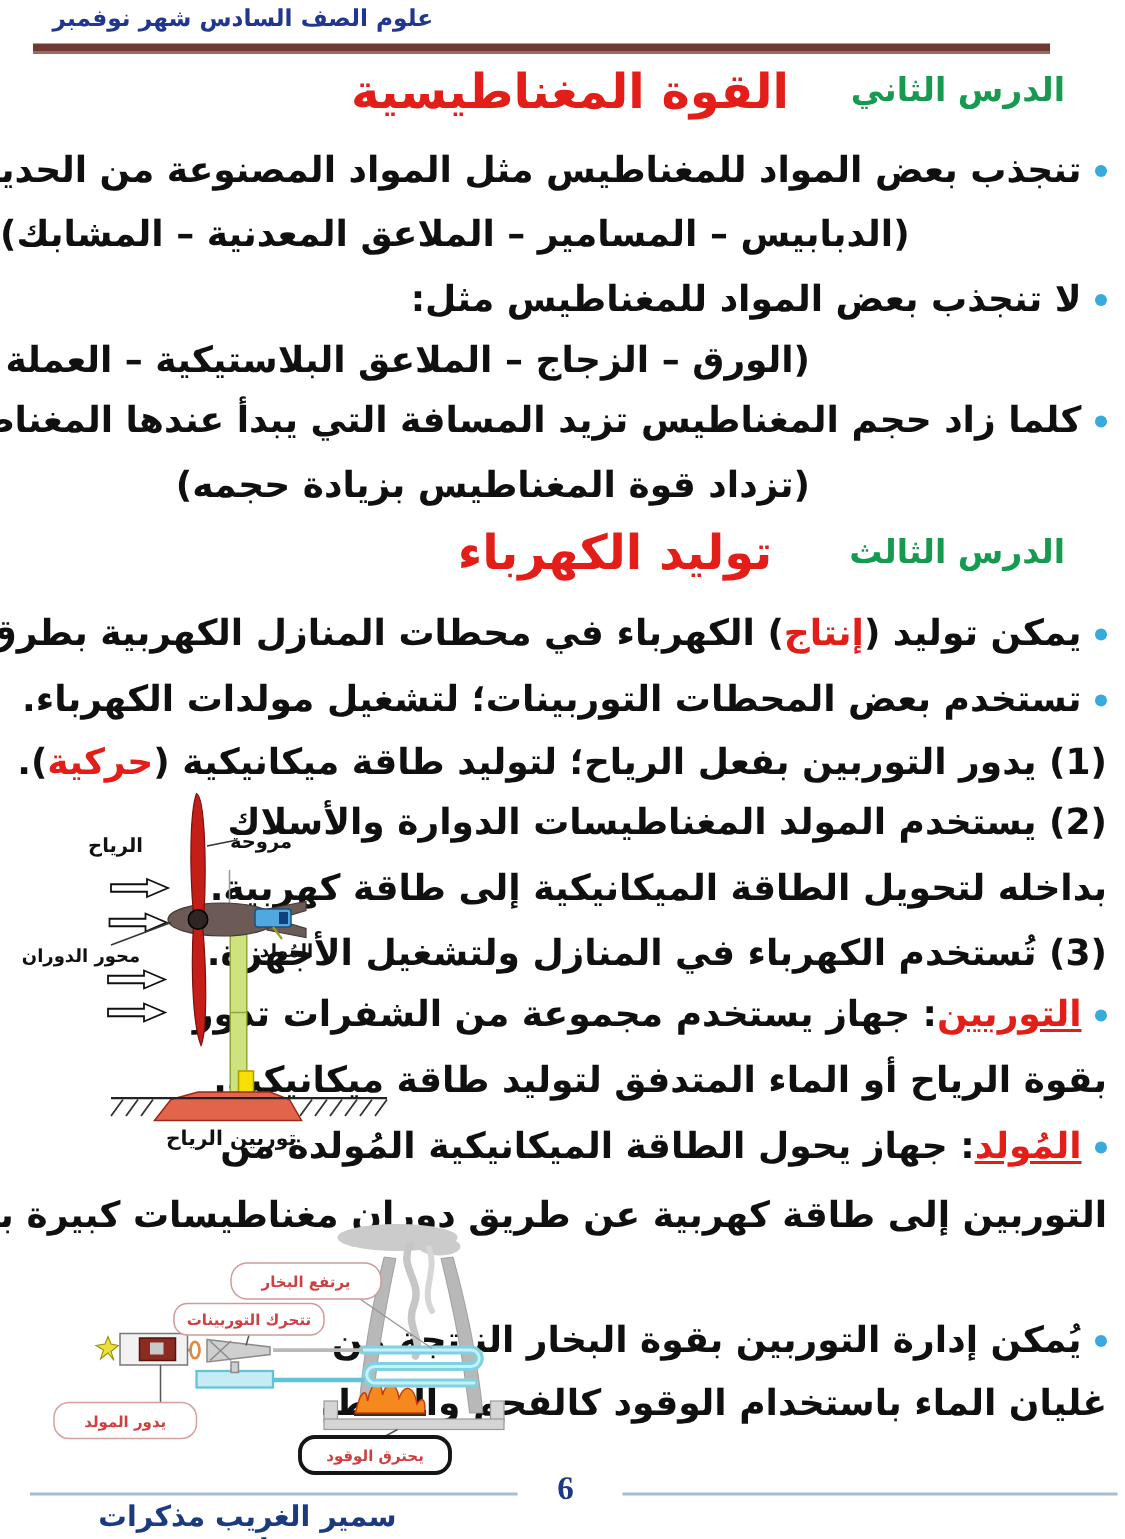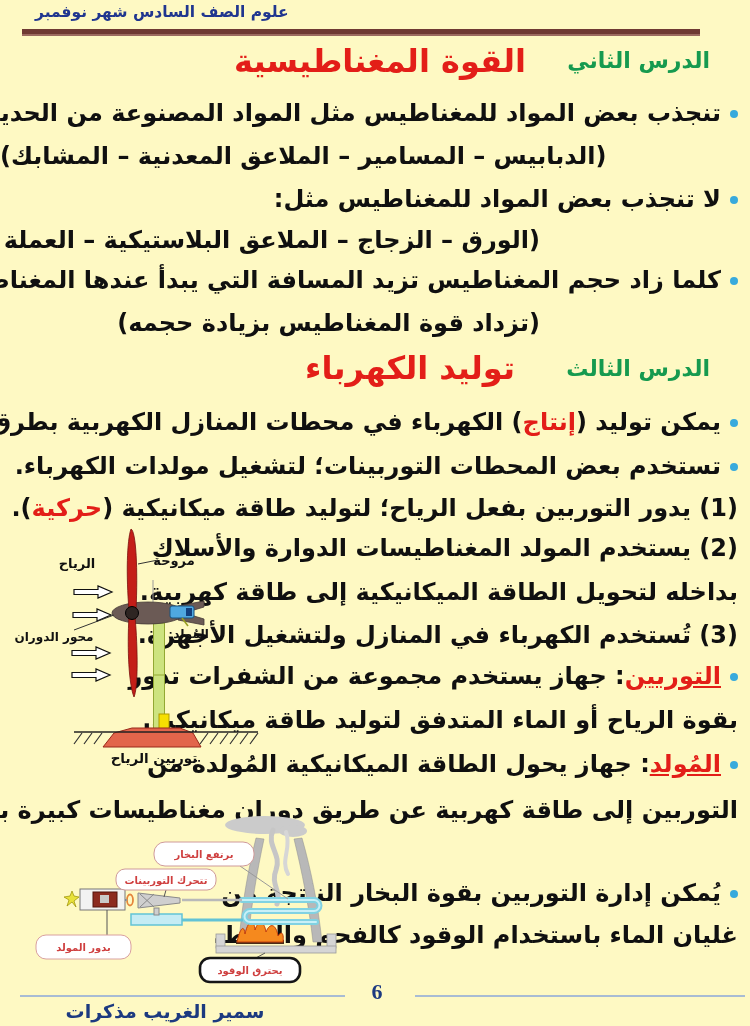--- a/index.html
+++ b/index.html
@@ -2,21 +2,21 @@
 <html lang="ar" dir="rtl" style="--blue: #20368f; --maroon: #6f3a33; --green: #169a4f; --red: #e31e18; --cyan: #38aadc; --ink: #101010;"><head>
 <meta charset="utf-8">
 <style>
   :root{
     --blue:#20368f; --maroon:#6f3a33; --green:#169a4f; --red:#e31e18;
     --cyan:#38aadc; --ink:#101010; --footer-line:#a8bcd4; --label-red:#cf3f3f;
   }
   html,body{margin:0;padding:0;background:#e8e8e8;}
   .page{
     position:relative; width:750px; height:1026px; margin:0 auto;
-    background:#fef9c3; overflow:hidden; direction:rtl;
+    background:#ffffff; overflow:hidden; direction:rtl;
     font-family:"DejaVu Sans",sans-serif; font-weight:bold; color:var(--ink);
   }
   .header-title{position:absolute; left:35px; top:3px; direction:rtl;
     font-size:15.5px; color:var(--blue); white-space:nowrap;}
   .header-rule{position:absolute; left:22px; top:29px; width:678px; height:5px;
     background:var(--maroon); border-bottom:2px solid #9c6b60;}
   .lesson-label{position:absolute; right:40px; color:var(--green); font-size:22px; white-space:nowrap;}
   .lesson-title{position:absolute; transform:translateX(-50%); color:var(--red); font-size:32px; white-space:nowrap;}
   .line{position:absolute; right:12px; font-size:24px; line-height:1.5;
     white-space:nowrap; text-align:right; color:var(--ink);}

